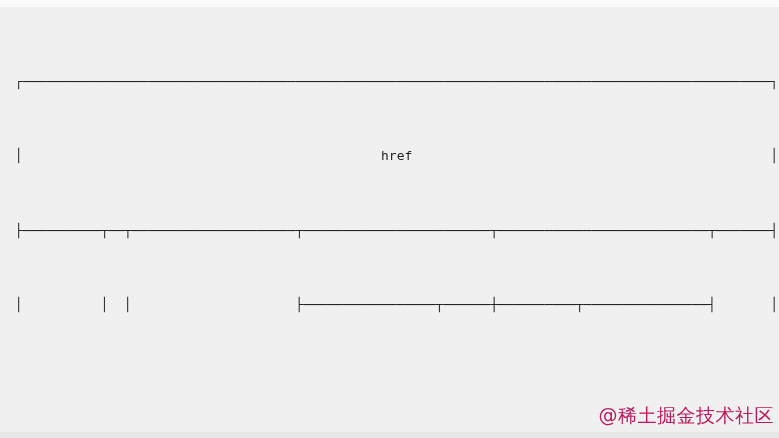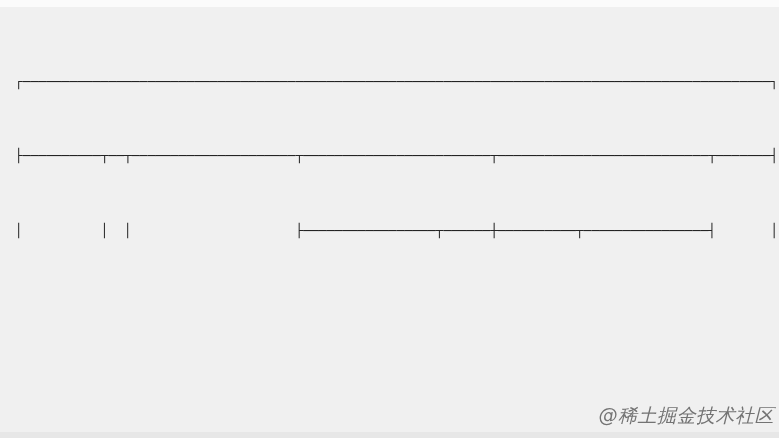--- a/index.html
+++ b/index.html
@@ -33,31 +33,31 @@
     height: 24.85px;
     white-space: pre;
   }
   .watermark {
     position: absolute;
     right: 5px;
     bottom: 9px;
     font-family: "DejaVu Sans", "Liberation Sans", sans-serif;
     font-size: 19px;
     letter-spacing: 0.5px;
-    color: #737373;
-    font-style: italic;
+    color: #be185d;
   }
 </style>
 </head>
 <body>
 
 <div class="top-strip"></div>
 
 <div class="diagram">
   <div class="line">┌────────────────────────────────────────────────────────────────────────────────────────────────┐</div>
+  <div class="line">│                                              href                                              │</div>
   <div class="line">├──────────┬──┬─────────────────────┬────────────────────────┬───────────────────────────┬───────┤</div>
   <div class="line">│          │  │                     ├─────────────────┬──────┼──────────┬────────────────┤       │</div>
   
   
   
   
   
   
   
   

